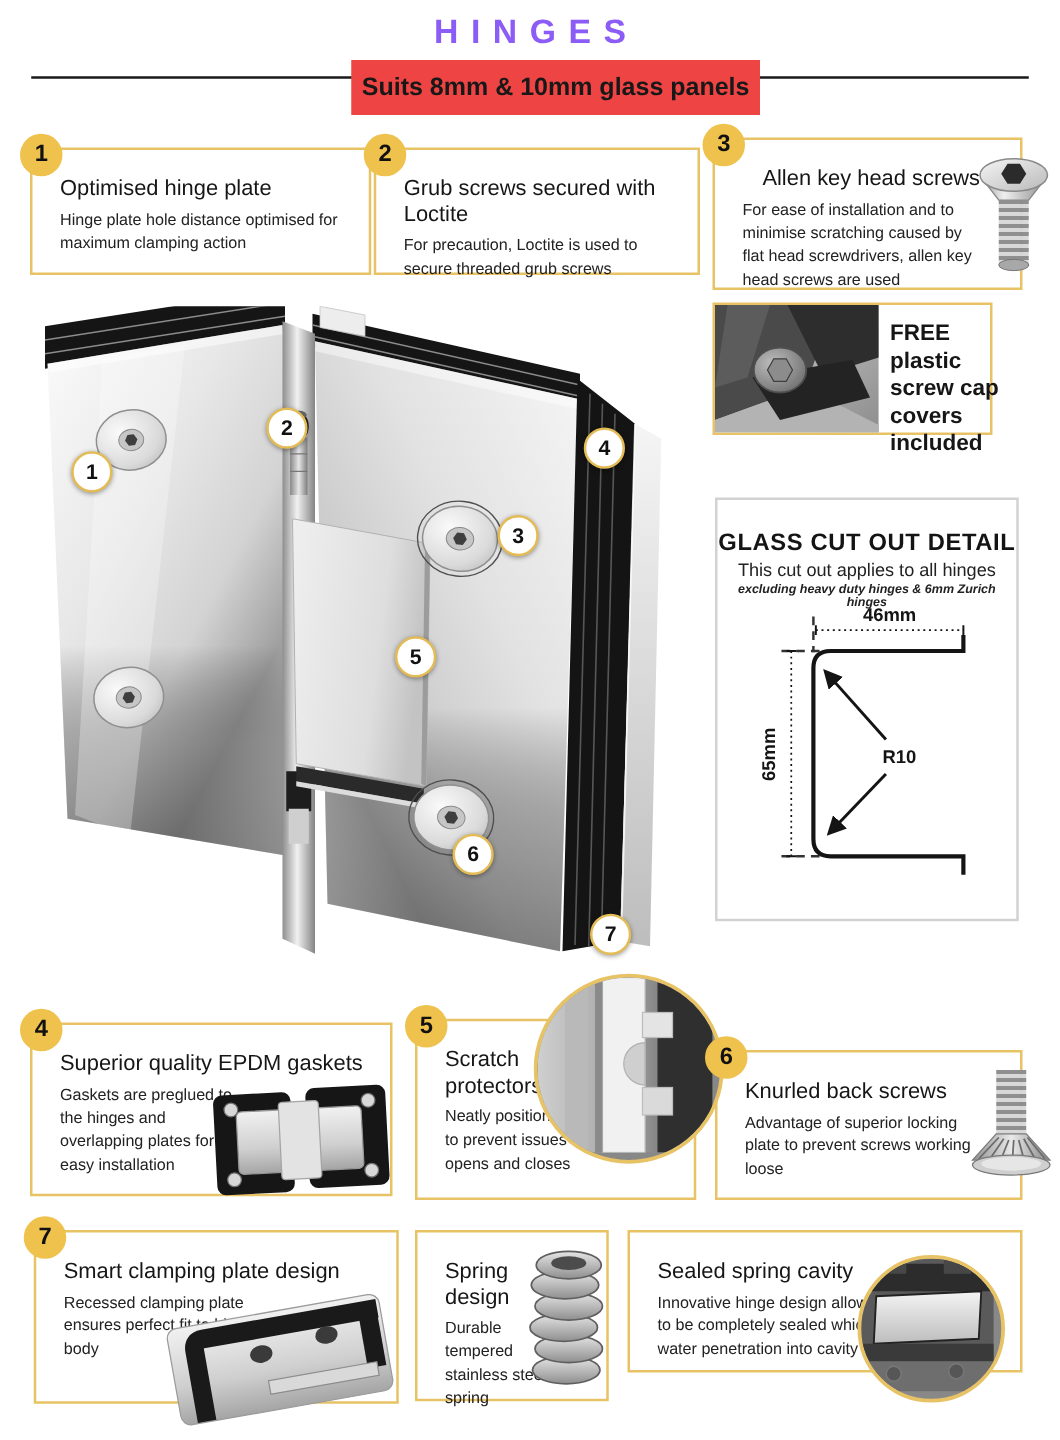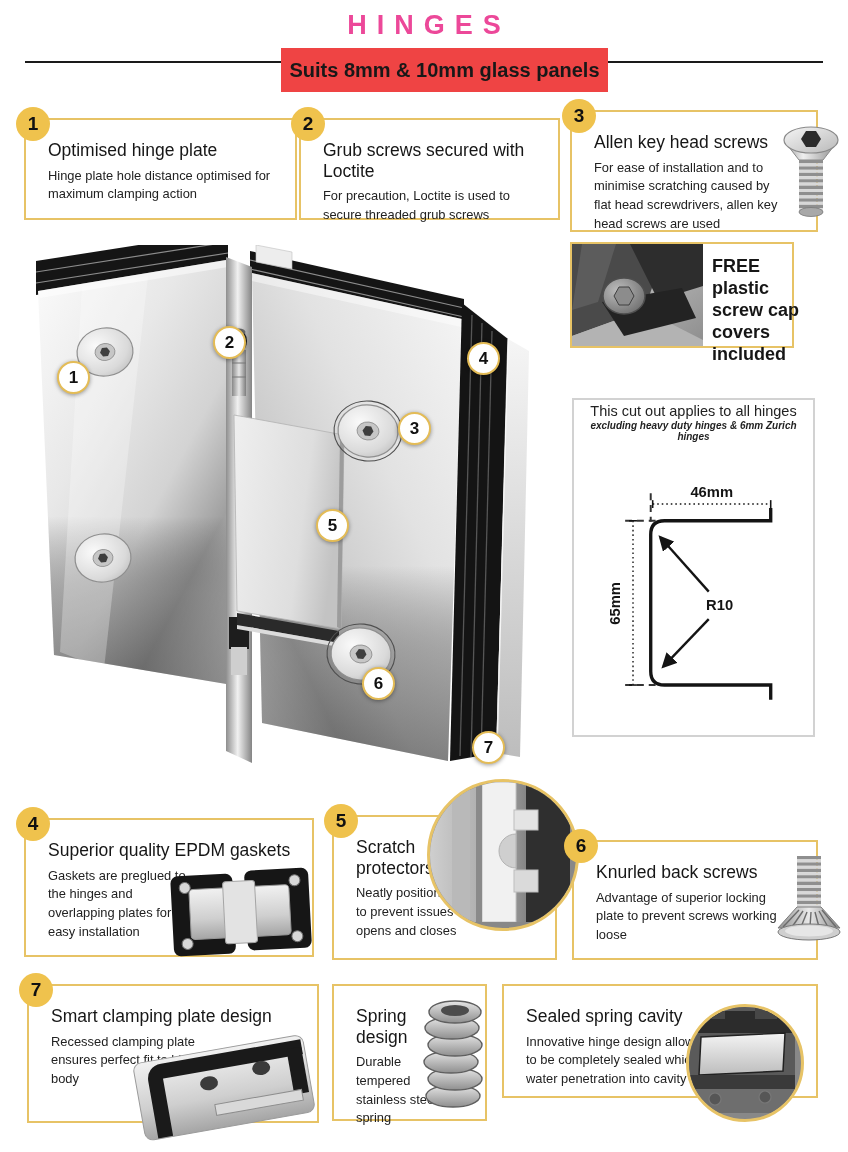--- a/index.html
+++ b/index.html
@@ -3,21 +3,21 @@
 <meta charset="utf-8">
 <style>
   html,body{margin:0;padding:0;background:#fff;}
   #page{
     position:relative;width:848px;height:1152px;margin:0 auto;background:#fff;
     font-family:"Liberation Sans",sans-serif;color:#1a1a1a;overflow:hidden;
   }
   
   .page-title{
     position:absolute;top:10px;left:0;width:100%;text-align:center;
-    font-size:27px;font-weight:600;letter-spacing:10px;text-indent:10px;color:#ec4899;
+    font-size:27px;font-weight:600;letter-spacing:10px;text-indent:10px;color:#8b5cf6;
   }
   .header-rule{position:absolute;top:61px;left:25px;width:798px;height:2px;background:#1a1a1a;}
   .banner{
     position:absolute;top:48px;left:281px;width:327px;height:44px;background:#ef4444;
     display:flex;align-items:center;justify-content:center;
     font-size:20px;font-weight:700;color:#181818;
   }
   
   .fbox{position:absolute;background:#fff;border:2px solid #E7C366;box-sizing:border-box;}
   .badge{
@@ -26,21 +26,21 @@
     display:flex;align-items:center;justify-content:center;z-index:3;
   }
   .pad{padding:20px 16px 10px 22px;}
   .fbox .title{font-weight:400;font-size:17.5px;line-height:1.18;color:#161616;}
   .fbox .body{font-size:12.9px;line-height:1.45;color:#222;margin-top:6px;}
   
   #box1{left:24px;top:118px;width:273px;height:102px;}
   #box2{left:299px;top:118px;width:261px;height:102px;}
   #box3{left:570px;top:110px;width:248px;height:122px;}
   #box3 .body{max-width:196px;}
-  #box3 .title{max-width:210px;}
+  #box3 .title{max-width:210px;text-align:center;}
   .allen-screw{position:absolute;right:-27px;top:12px;z-index:2;}
   
   #freebox{left:570px;top:242px;width:224px;height:106px;}
   .free-photo{position:absolute;left:0;top:0;}
   .free-text{
     position:absolute;left:140px;top:12px;width:104px;
     font-size:18px;font-weight:700;line-height:1.22;color:#161616;
   }
   
   #hinge-wrap{position:absolute;left:30px;top:245px;width:530px;height:530px;}
@@ -318,20 +318,21 @@
     <div class="marker" id="m1">1</div>
     <div class="marker" id="m2">2</div>
     <div class="marker" id="m3">3</div>
     <div class="marker" id="m4">4</div>
     <div class="marker" id="m5">5</div>
     <div class="marker" id="m6">6</div>
     <div class="marker" id="m7">7</div>
   </div>
 
   <div id="cutout">
+    <div class="cut-title">GLASS CUT OUT DETAIL</div>
     <div class="cut-sub">This cut out applies to all hinges</div>
     <div class="cut-note">excluding heavy duty hinges &amp; 6mm Zurich hinges</div>
     <svg class="cut-svg" viewBox="0 0 243 335">
       <defs>
         <marker id="arr" viewBox="0 0 10 10" refX="8" refY="5" markerWidth="6.5" markerHeight="6.5" orient="auto-start-reverse">
           <path d="M0,0 L10,5 L0,10 Z" fill="#141414"></path>
         </marker>
       </defs>
 
       <text x="140" y="96" text-anchor="middle" font-size="15" font-weight="bold" fill="#141414">46mm</text>

